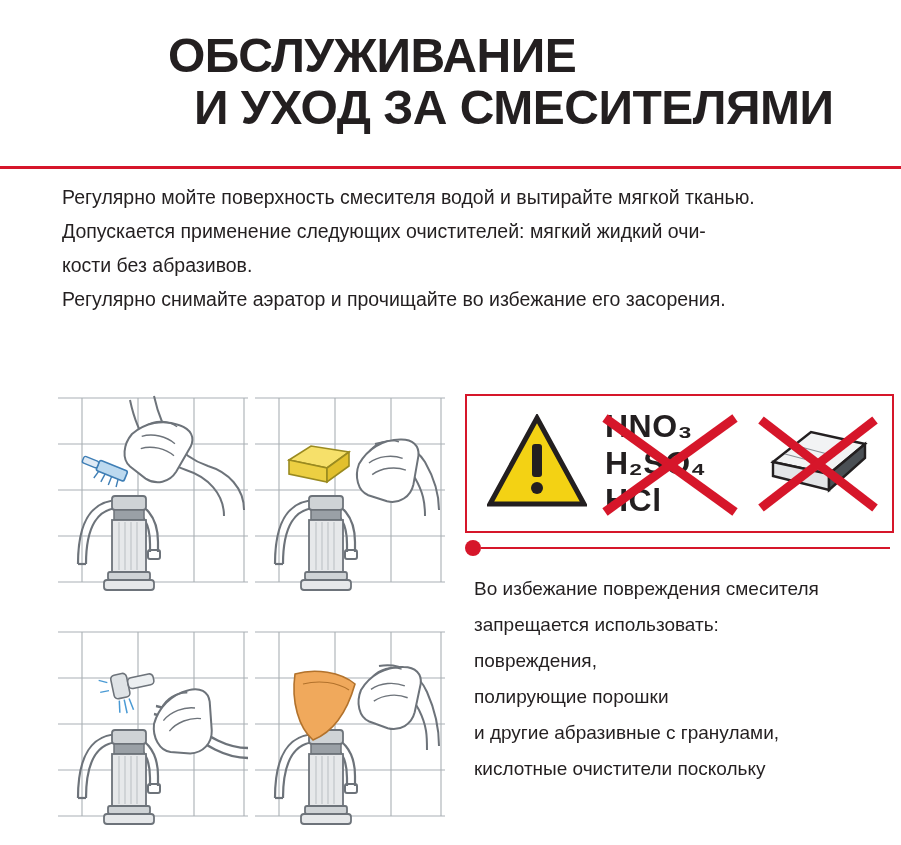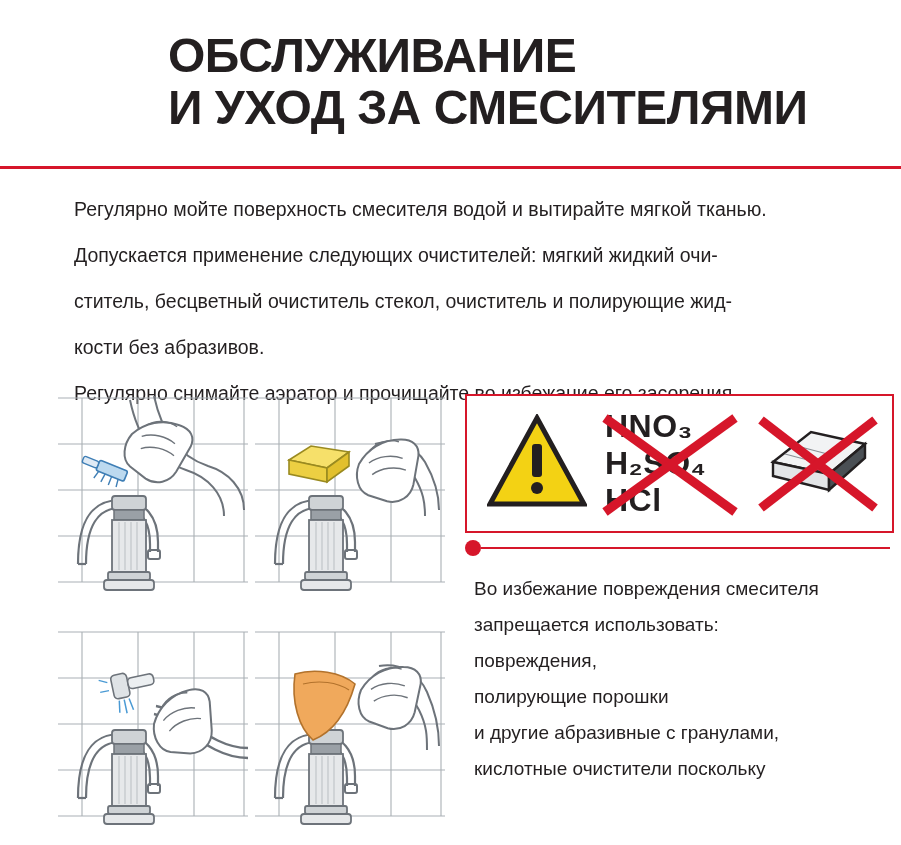--- a/index.html
+++ b/index.html
@@ -69,39 +69,39 @@
   #title {
     position: absolute;
     left: 168px; top: 30px;
     width: 720px;
     font-weight: bold;
     font-size: 48px;
     line-height: 52px;
     letter-spacing: -0.5px;
     color: #231f20;
   }
-  #title .l2 { display: block; }
+  #title .l2 { display: block; margin-left: 26px; }
 
   #rule-top {
     position: absolute;
     left: 0; top: 166px;
     width: 901px; height: 3px;
     background: #d6162a;
   }
 
   
   #intro {
     position: absolute;
     left: 62px; top: 180px;
     width: 828px;
     font-size: 19.5px;
     line-height: 34px;
     color: #231f20;
   }
-  #intro p { margin: 12px; }
+  #intro p { margin: 0; }
 
   
   #illus {
     position: absolute;
     left: 50px; top: 392px;
     width: 400px; height: 440px;
   }
 
   
   #warn-panel {
@@ -172,21 +172,20 @@
     <span>ОБСЛУЖИВАНИЕ</span>
     <span class="l2">И УХОД ЗА СМЕСИТЕЛЯМИ</span>
   </div>
 </div>
 
 <div id="rule-top"></div>
 
 <div id="intro">
   <p>Регулярно мойте поверхность смесителя водой и вытирайте мягкой тканью.</p>
   <p>Допускается применение следующих очистителей: мягкий жидкий очи-</p>
-  <p>ститель, бесцветный очиститель стекол, очиститель и полирующие жид-</p>
   <p>кости без абразивов.</p>
   <p>Регулярно снимайте аэратор и прочищайте во избежание его засорения.</p>
 </div>
 
 <div id="illus">
 <svg width="400" height="440" viewBox="0 0 400 440">
   <defs>
     <g id="tiles">
       <line x1="0" y1="0" x2="190" y2="0" stroke="#aab0b5" stroke-width="1.1"></line>
       <line x1="0" y1="46" x2="190" y2="46" stroke="#aab0b5" stroke-width="1.1"></line>

